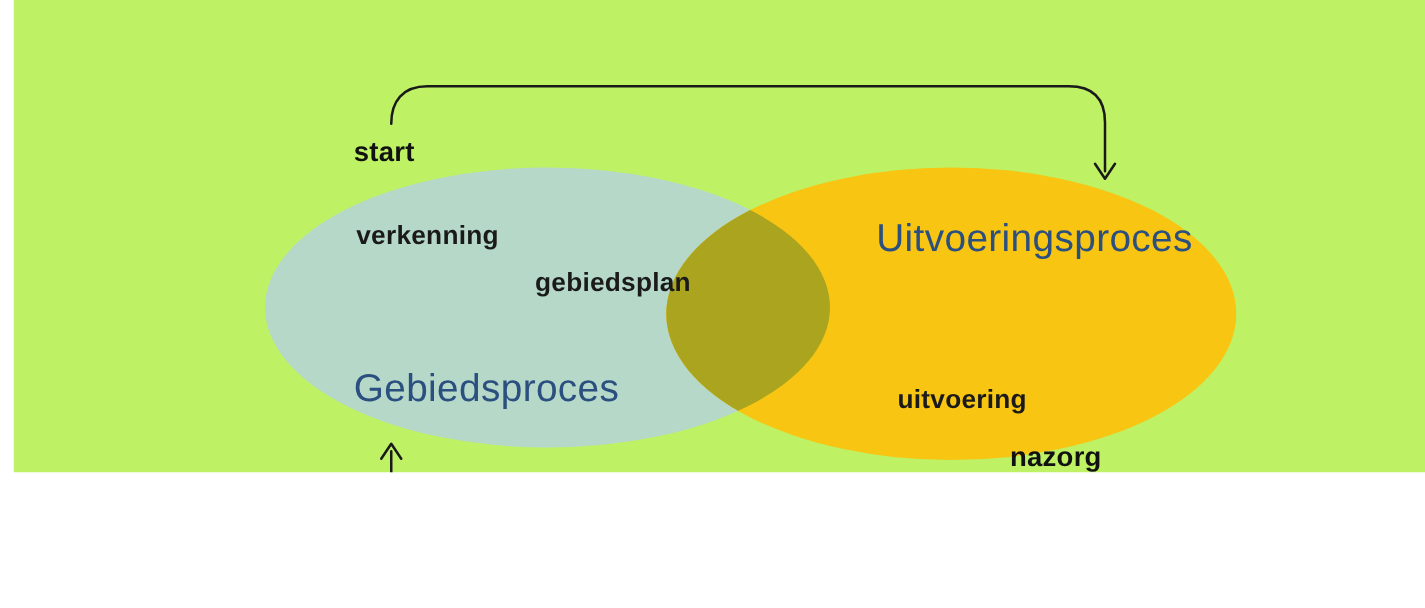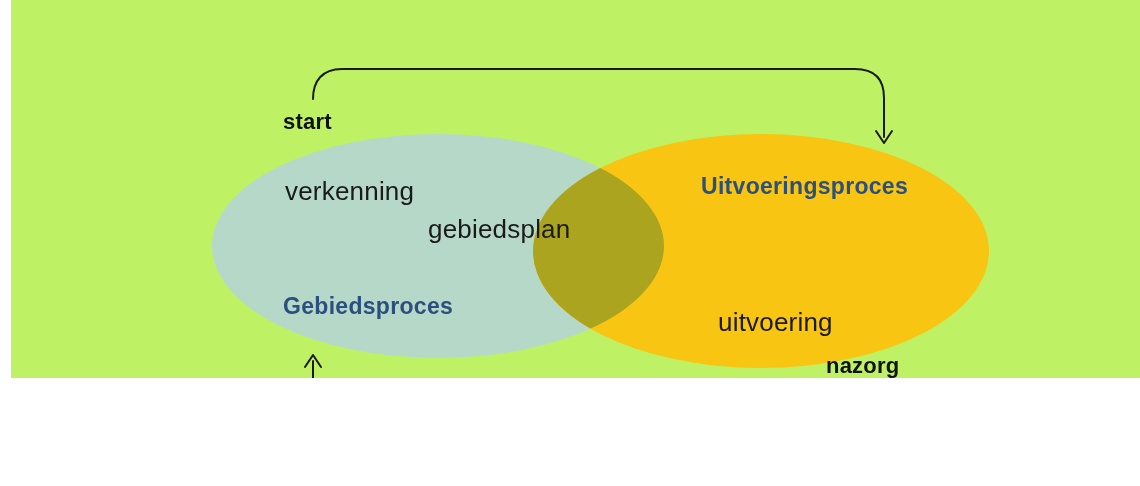--- a/index.html
+++ b/index.html
@@ -20,44 +20,45 @@
     position: absolute;
     left: 0;
     top: 0;
     width: 1140px;
     height: 486px;
   }
   .label {
     position: absolute;
     white-space: nowrap;
     color: #1a1a1a;
-    font-size: 26px;
+    font-size: 21px;
     line-height: 1.1;
     letter-spacing: 0.2px;
+    font-weight: bold;
   }
   .label.bold-black {
     font-weight: 700;
     font-size: 22px;
     color: #111111;
   }
   .label.heading {
-    font-weight: 700;
-    font-size: 23px;
+    font-weight: 400;
+    font-size: 31px;
     color: #2b4f7e;
     letter-spacing: 0.3px;
   }
   
   .pos-start            { left: 272px; top: 110px; }
   .pos-verkenning       { left: 274px; top: 177px; }
   .pos-gebiedsplan      { left: 417px; top: 215px; }
   .pos-gebiedsproces    { left: 272px; top: 294px; }
   .pos-uitvoeringsplan  { left: 563px; top: 257px; }
   .pos-uitvoeringsproces{ left: 690px; top: 174px; }
   .pos-uitvoering       { left: 707px; top: 308px; }
-  .pos-nazorg           { left: 815px; top: 354px; }
+  .pos-nazorg           { left: 797px; top: 354px; }
 </style>
 </head>
 <body>
 
 <div class="canvas">
 
   <svg class="diagram-svg" viewBox="0 0 1140 486">
     <defs>
       <clipPath id="left-ellipse-clip">
         <ellipse cx="427" cy="246" rx="226" ry="112"></ellipse>

